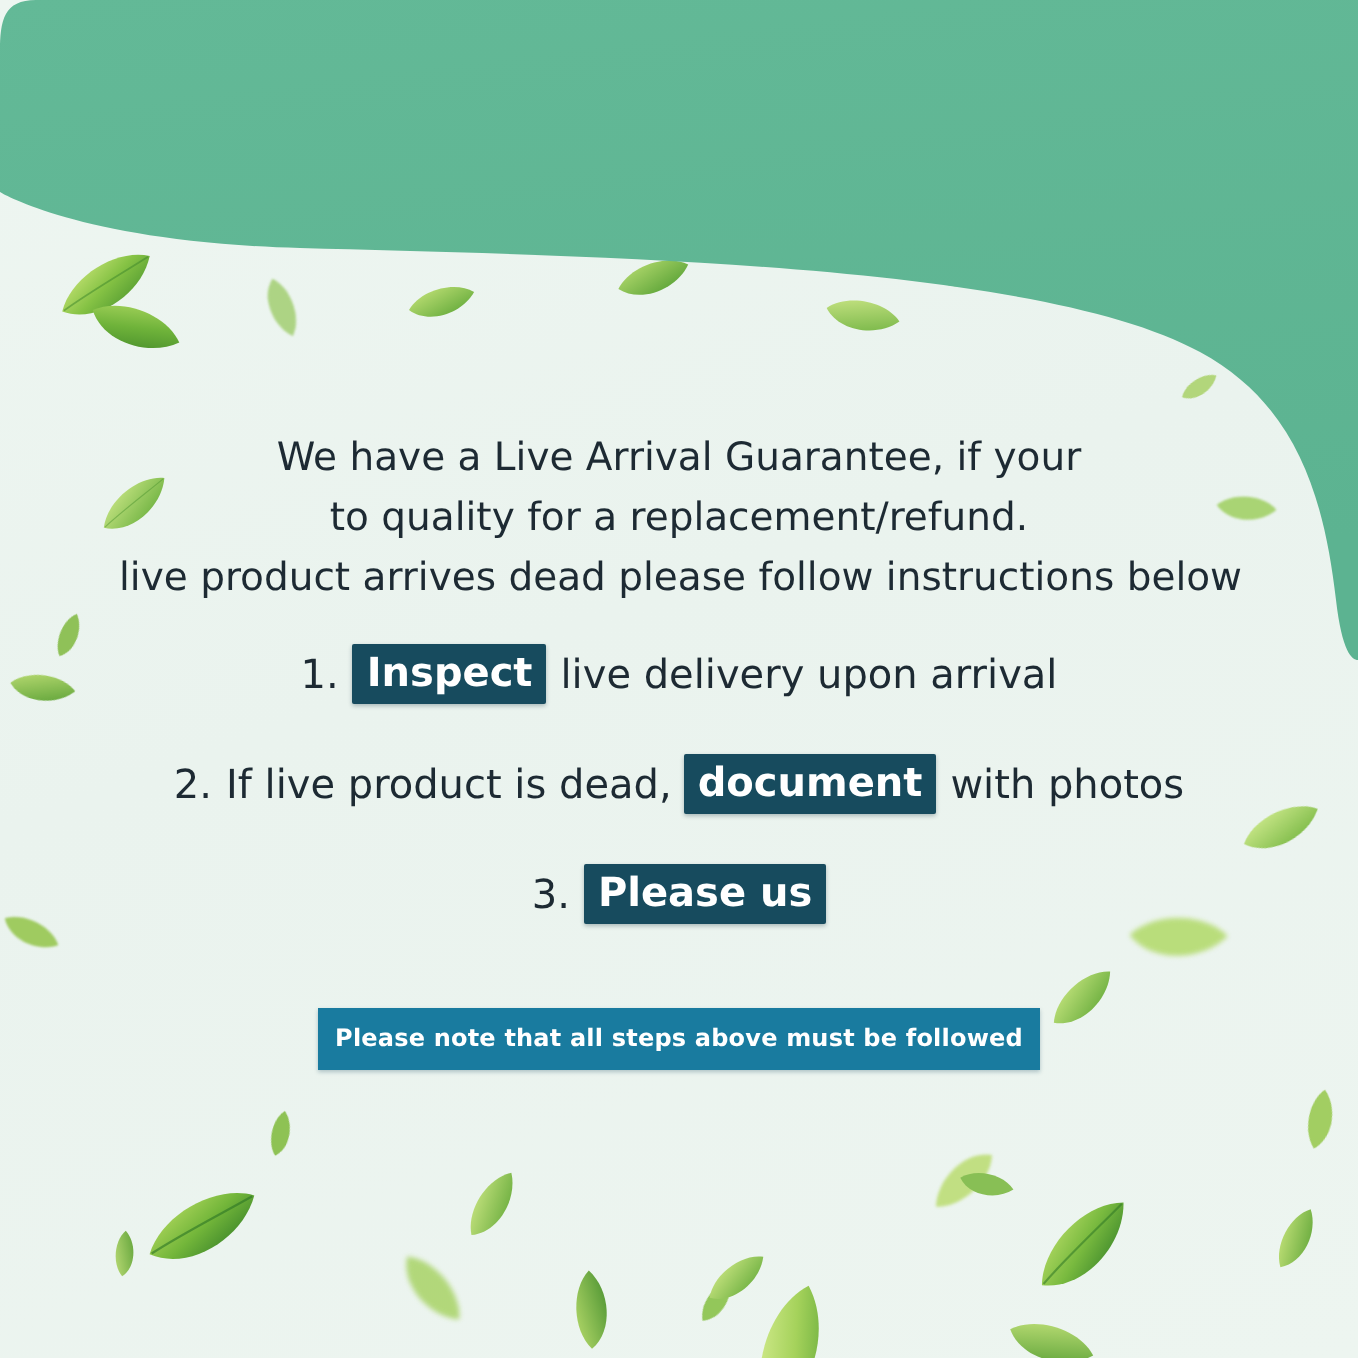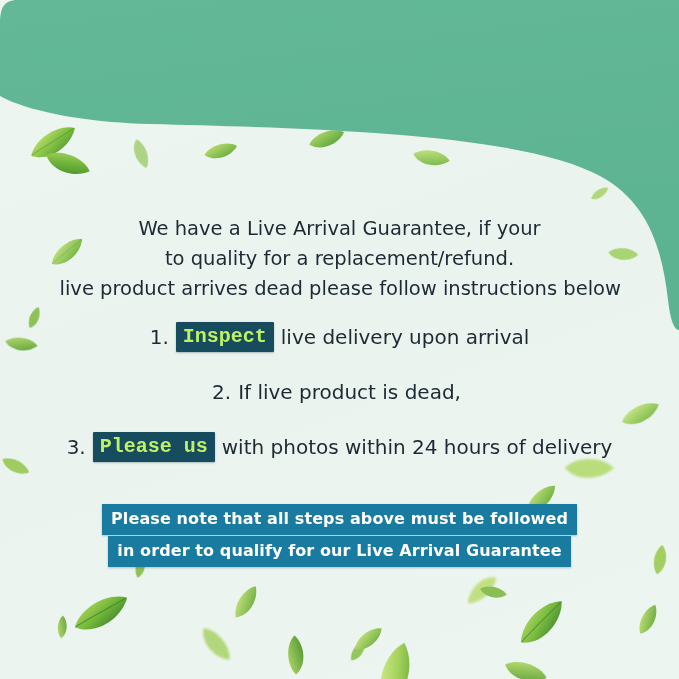--- a/index.html
+++ b/index.html
@@ -104,45 +104,44 @@
     font-size: 20px;
     line-height: 34px;
     font-weight: 400;
     white-space: nowrap;
     margin-bottom: 21px;
   }
   .step-num { margin-right: 7px; }
   .hl {
     display: inline-block;
     background: #174b5e;
-    color: #bef264;
+    color: #ffffff;
     font-weight: 700;
     padding: 2px 7px 3px 7px;
     line-height: 25px;
     border-radius: 1px;
     box-shadow: 0 1px 2px rgba(20,50,62,0.30);
-    font-family: Liberation Mono, monospace;
   }
   .step-pre { margin-right: 6px; }
   .step-post { margin-left: 7px; }
 
   
   .note {
     position: absolute;
     left: 0;
     width: 679px;
     display: flex;
     justify-content: center;
   }
   .note-bar {
     background: #197b9f;
     color: #ffffff;
     font-family: "DejaVu Sans", sans-serif;
     font-weight: 700;
-    font-size: 16px;
+    font-size: 12px;
     line-height: 22px;
     padding: 4px 9px 5px 9px;
     white-space: nowrap;
     letter-spacing: 0.1px;
     box-shadow: 0 1px 2px rgba(15,70,92,0.28);
   }
   .note-1 { top: 504px; }
   .note-2 { top: 536px; }
 </style>
 </head>
@@ -513,32 +512,30 @@
 
       <div class="step">
         <span class="step-num">1.</span>
         <span class="hl">Inspect</span>
         <span class="step-post">live delivery upon arrival</span>
       </div>
 
       <div class="step">
         <span class="step-num">2.</span>
         <span class="step-pre">If live product is dead,</span>
+        <span class="hl">document</span>
+        <span class="step-post">with photos</span>
       </div>
 
       <div class="step">
         <span class="step-num">3.</span>
         <span class="hl">Please us</span>
-        <span class="step-post">with photos within 24 hours of delivery</span>
       </div>
 
     </div>
 
     <div class="note note-1">
       <div class="note-bar">Please note that all steps above must be followed</div>
     </div>
-    <div class="note note-2">
-      <div class="note-bar">in order to qualify for our Live Arrival Guarantee</div>
-    </div>
 
   </div>
 
 </div>
 
 </body></html>

